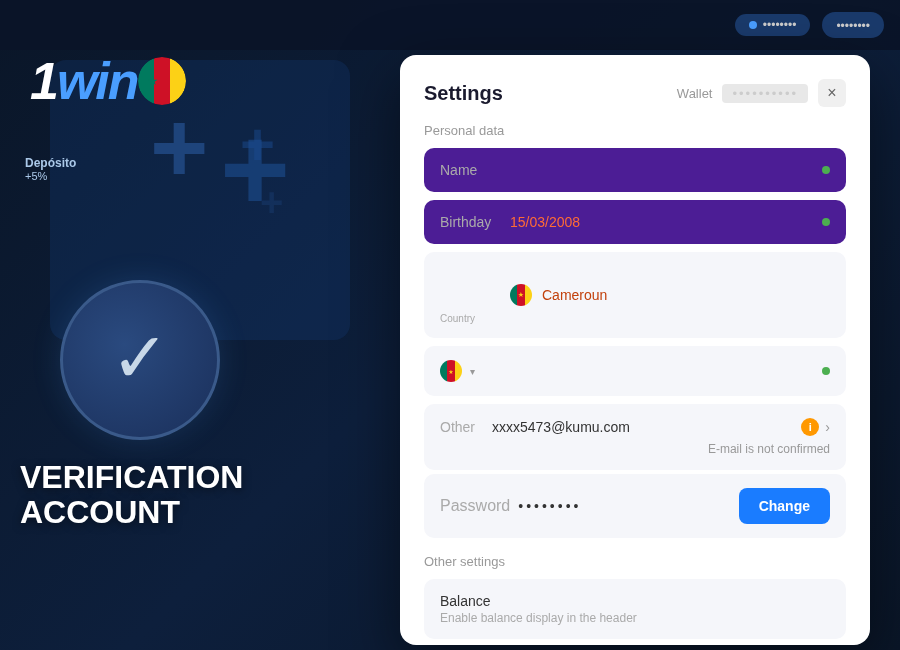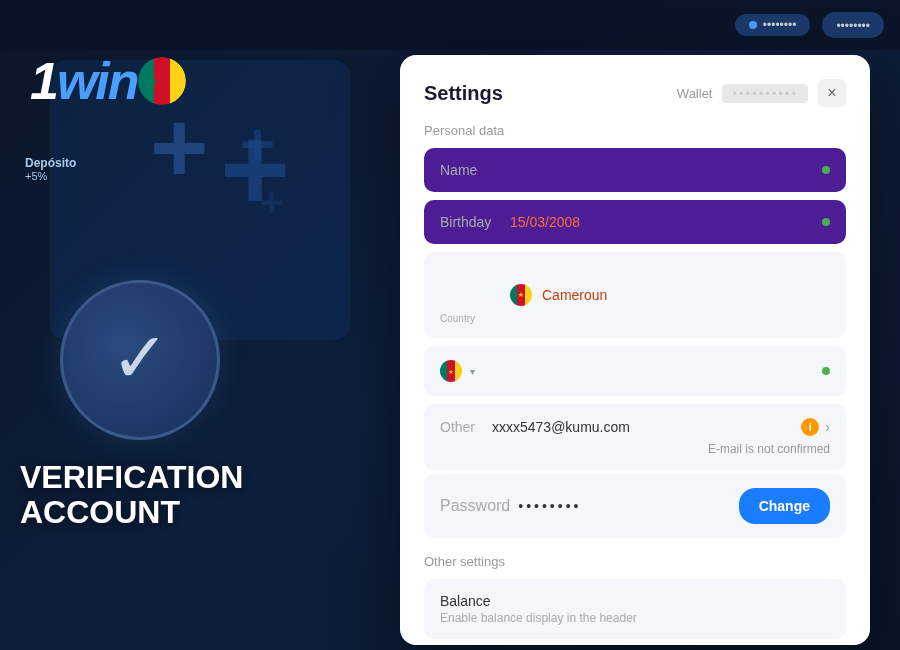--- a/index.html
+++ b/index.html
@@ -393,21 +393,21 @@
       flex: 1;
       font-size: 14px;
       color: #333;
       letter-spacing: 3px;
     }
 
     .change-btn {
       background: #1a7cff;
       color: white;
       border: none;
-      border-radius: 16px;
+      border-radius: 8px;
       padding: 10px 20px;
       font-size: 14px;
       font-weight: 600;
       cursor: pointer;
     }
 
     
     .other-settings-label {
       font-size: 13px;
       color: #999;

